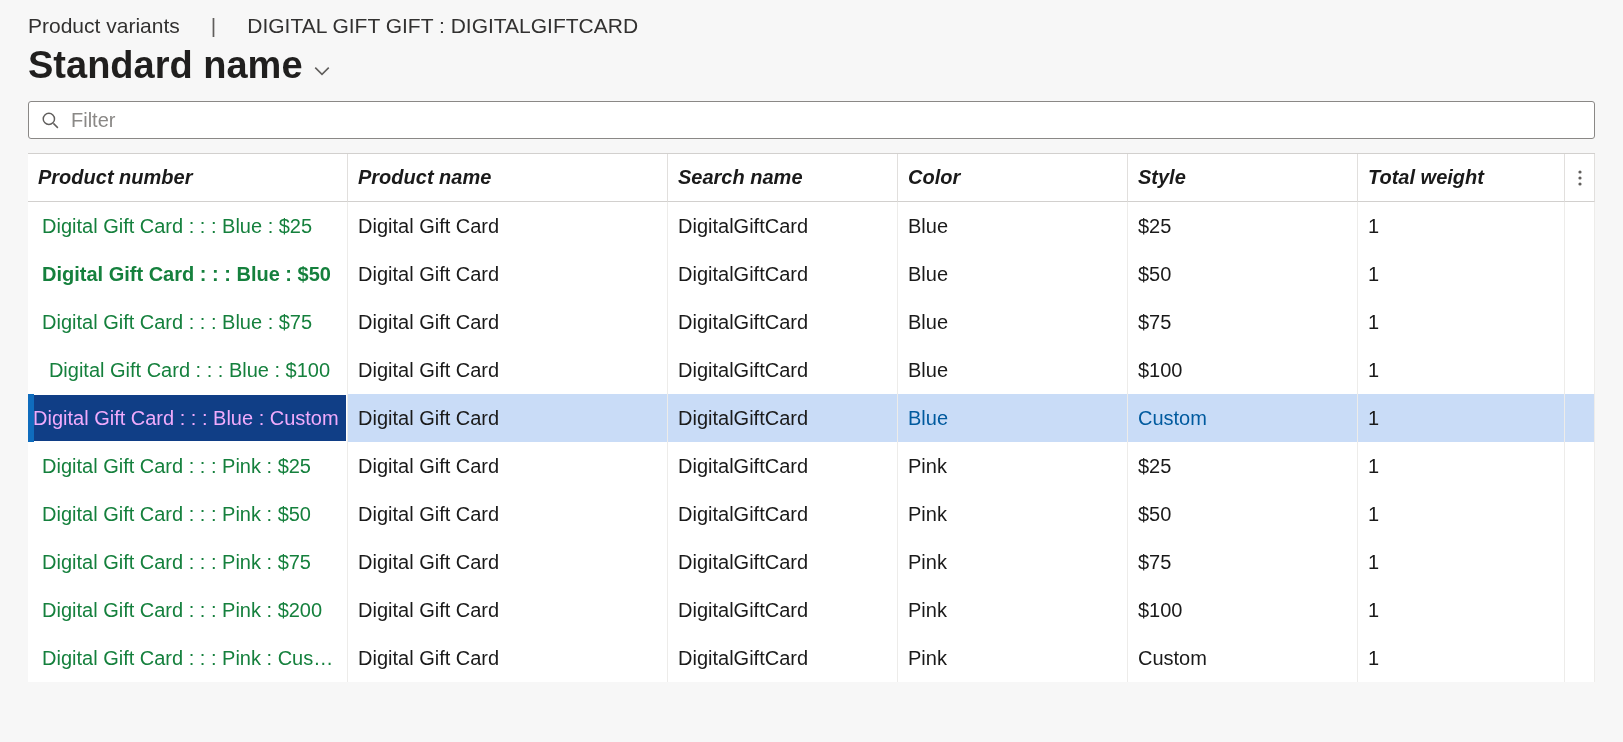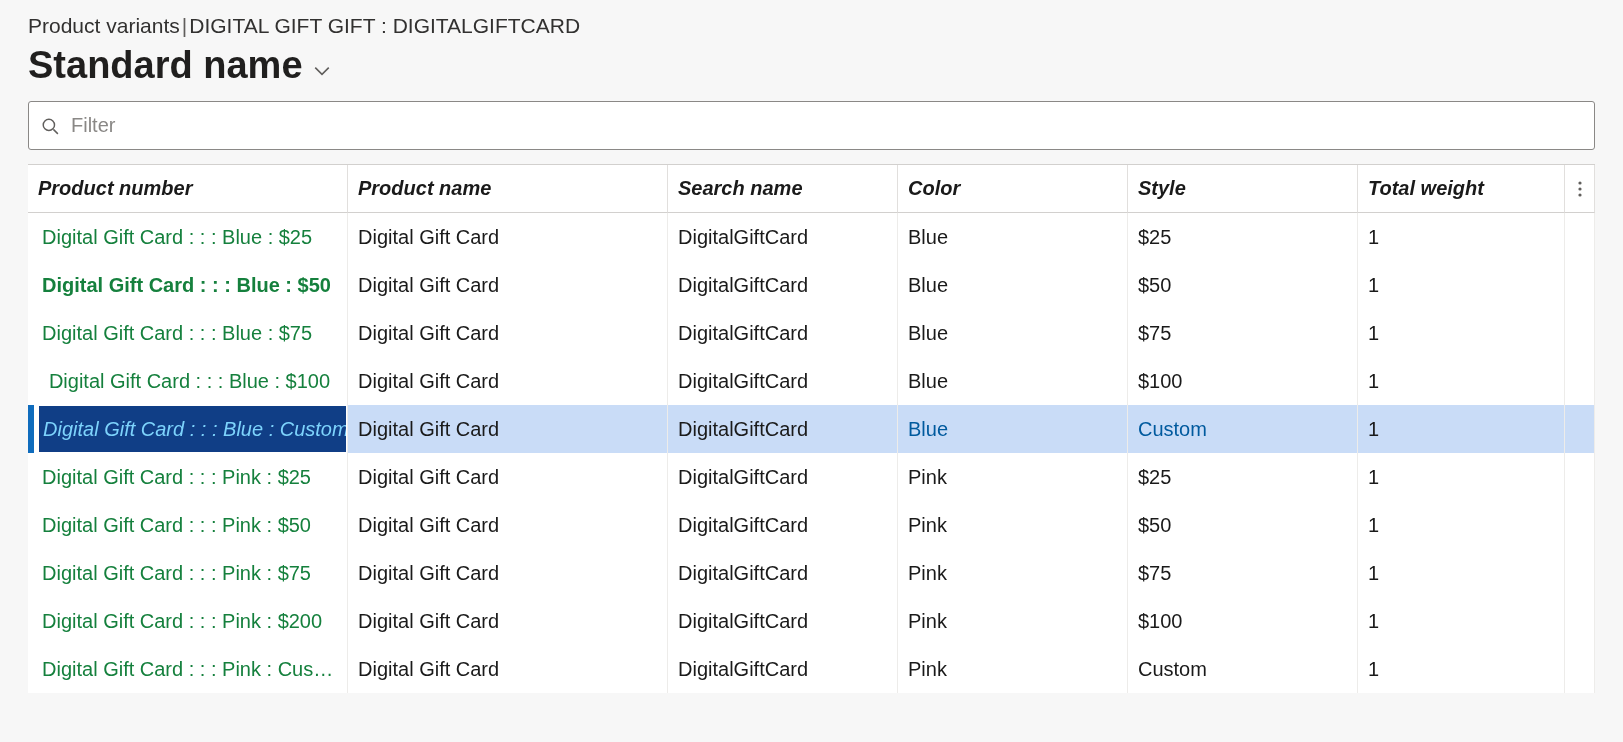--- a/index.html
+++ b/index.html
@@ -12,21 +12,21 @@
     font-size: 20px;
   }
   .page {
     padding: 14px 28px 0 28px;
   }
   .breadcrumb {
     font-size: 21px;
     color: #323130;
     display: flex;
     align-items: center;
-    gap: 2px;
+    gap: 31px;
     margin-bottom: 6px;
   }
   .breadcrumb .sep { color: #605e5c; }
   .view-title {
     display: flex;
     align-items: center;
     gap: 10px;
     margin-bottom: 14px;
   }
   .view-title h1 {
@@ -36,21 +36,21 @@
     color: #201f1e;
   }
   .view-title svg { margin-top: 10px; }
   .filter-box {
     display: flex;
     align-items: center;
     gap: 10px;
     border: 1px solid #8a8886;
     border-radius: 3px;
     background: #fff;
-    height: 49px;
+    height: 38px;
     padding: 0 12px;
     margin-bottom: 14px;
   }
   .filter-box input {
     border: none;
     outline: none;
     flex: 1;
     font-size: 20px;
     background: transparent;
     color: #201f1e;
@@ -103,31 +103,30 @@
   tr.selected td.pnum-cell {
     position: relative;
     padding: 0;
     background: #fff;
   }
   tr.selected td.pnum-cell .sel-bar {
     position: absolute; left: 0; top: 0; bottom: 0; width: 6px;
     background: #0f6cbd;
   }
   tr.selected td.pnum-cell .pnum-inner {
-    margin-left: 10px;
+    margin-left: 0;
     height: 100%;
     display: flex;
     align-items: center;
     padding: 0 8px 0 4px;
     background: #103e86;
-    color: #7dd3fc;
+    color: #f0abfc;
     border: 1px solid #fff;
     white-space: nowrap;
     overflow: hidden;
-    font-style: italic;
   }
   .more-dots { cursor: pointer; width:100%; height:100%; display:flex; align-items:center; justify-content:center; }
 </style>
 </head>
 <body>
 
 <div class="page">
 
   <div class="breadcrumb">
     <span>Product variants</span>

